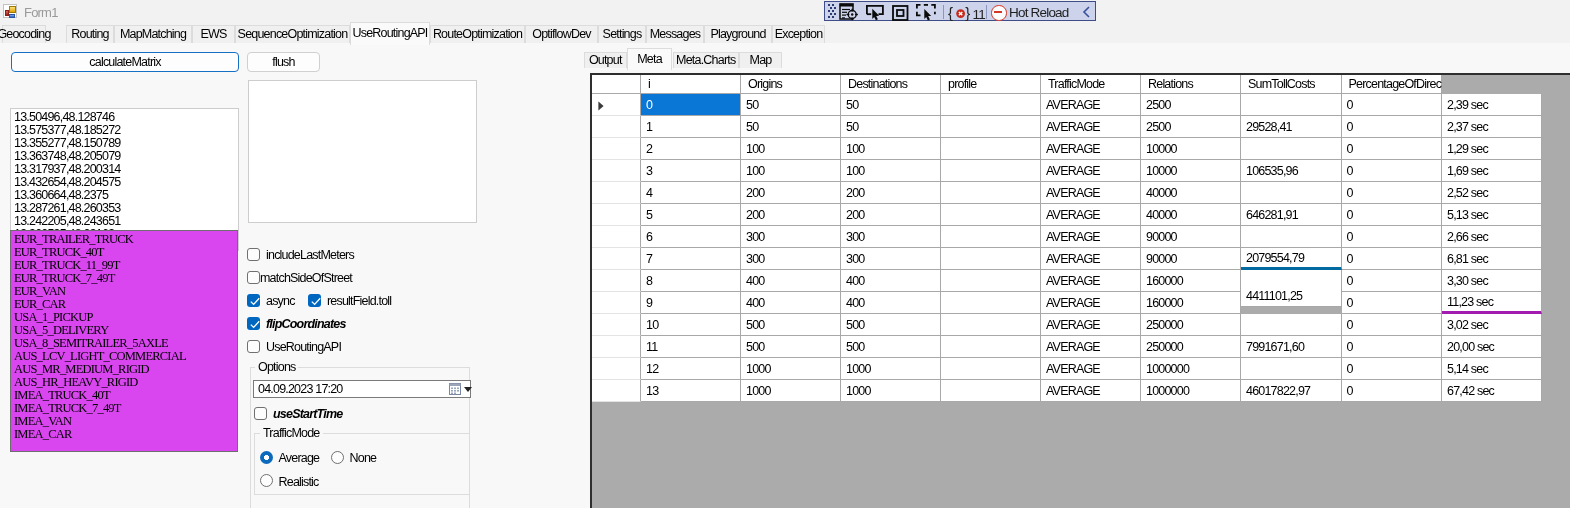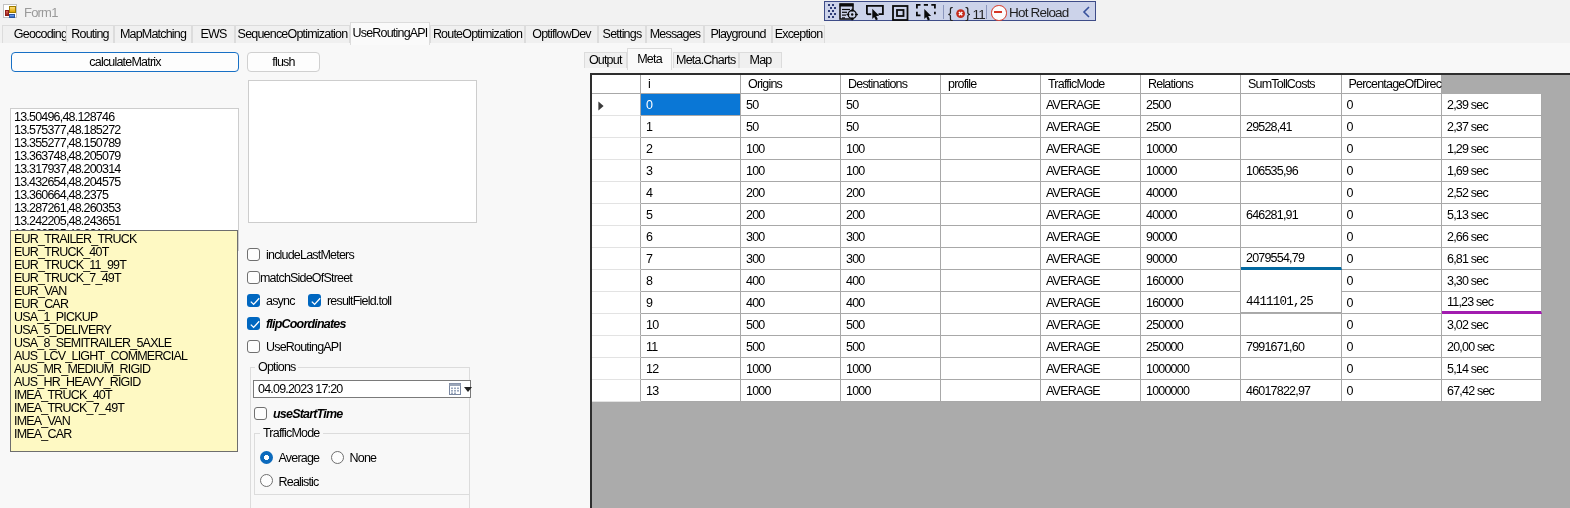--- a/index.html
+++ b/index.html
@@ -100,42 +100,42 @@
     <div class="abs" style="left:2.3px;top:4.8px;width:7.6px;height:2.6px;background:#d63626;"></div>
   </div>
   <div class="abs" style="left:184px;top:3px;font-size:13.5px;color:#1e1e1e;">Hot Reload</div>
   <svg class="abs" style="left:257px;top:4px;" width="8" height="12" viewBox="0 0 8 12">
     <path d="M7 1 L2 6 L7 11" fill="none" stroke="#37519c" stroke-width="1.6"></path>
   </svg>
 </div>
 
 <div class="abs" style="left:0;top:43px;width:1570px;height:465px;background:#f8f8f8;"></div>
 
-<div class="tab" style="left:2px;top:25px;width:77px;height:18px;">Geocoding</div>
+<div class="tab" style="left:2px;top:25px;width:44px;height:18px;">Geocoding</div>
 <div class="tab" style="left:66px;top:25px;width:48px;height:18px;">Routing</div>
 <div class="tab" style="left:114px;top:25px;width:78px;height:18px;">MapMatching</div>
 <div class="tab" style="left:192px;top:25px;width:43px;height:18px;">EWS</div>
 <div class="tab" style="left:235px;top:25px;width:115px;height:18px;">SequenceOptimization</div>
 <div class="tab tabsel" style="left:350px;top:22px;width:80px;height:23px;">UseRoutingAPI</div>
 <div class="tab" style="left:430px;top:25px;width:95px;height:18px;">RouteOptimization</div>
 <div class="tab" style="left:525px;top:25px;width:73px;height:18px;">OptiflowDev</div>
 <div class="tab" style="left:598px;top:25px;width:48px;height:18px;">Settings</div>
 <div class="tab" style="left:646px;top:25px;width:58px;height:18px;">Messages</div>
 <div class="tab" style="left:704px;top:25px;width:68px;height:18px;">Playground</div>
 <div class="tab" style="left:772px;top:25px;width:53px;height:18px;">Exception</div>
 
 <div class="abs" style="left:11px;top:52px;width:228px;height:20px;background:#fdfdfd;border:1.5px solid #1870c5;border-radius:4px;display:flex;align-items:center;justify-content:center;">calculateMatrix</div>
 <div class="abs" style="left:247px;top:52px;width:73px;height:20px;background:#fdfdfd;border:1px solid #d0d0d0;border-radius:4px;display:flex;align-items:center;justify-content:center;">flush</div>
 
 <div class="abs" style="left:10px;top:80px;width:229px;height:143px;background:#fff;border:1px solid #cdcdcd;padding:2px 0 0 3px;line-height:13px;margin-top:28px;">
 13.50496,48.128746<br>13.575377,48.185272<br>13.355277,48.150789<br>13.363748,48.205079<br>13.317937,48.200314<br>13.432654,48.204575<br>13.360664,48.2375<br>13.287261,48.260353<br>13.242205,48.243651<br>13.300535,48.23163
 </div>
 <div class="abs" style="left:248px;top:80px;width:229px;height:143px;background:#fff;border:1px solid #cdcdcd;"></div>
 
-<div class="abs" style="left:10px;top:230px;width:228px;height:222px;background:#fef9c3;border:1px solid #6e6e6e;padding:2px 0 0 3px;line-height:13px;">
+<div class="abs" style="left:10px;top:230px;width:228px;height:222px;background:#d946ef;border:1px solid #6e6e6e;padding:2px 0 0 3px;line-height:13px;font-family:Liberation Serif, serif;">
 EUR_TRAILER_TRUCK<br>EUR_TRUCK_40T<br>EUR_TRUCK_11_99T<br>EUR_TRUCK_7_49T<br>EUR_VAN<br>EUR_CAR<br>USA_1_PICKUP<br>USA_5_DELIVERY<br>USA_8_SEMITRAILER_5AXLE<br>AUS_LCV_LIGHT_COMMERCIAL<br>AUS_MR_MEDIUM_RIGID<br>AUS_HR_HEAVY_RIGID<br>IMEA_TRUCK_40T<br>IMEA_TRUCK_7_49T<br>IMEA_VAN<br>IMEA_CAR
 </div>
 
 <div class="cb" style="left:247px;top:248px;"></div>
 <div class="lbl" style="left:266px;top:248px;">includeLastMeters</div>
 <div class="cb" style="left:247px;top:271px;"></div>
 <div class="lbl" style="left:260px;top:271px;">matchSideOfStreet</div>
 <div class="cb cbc" style="left:247px;top:294px;">
     <svg width="10" height="9" viewBox="0 0 10 9" style="margin-left:1.5px;margin-top:0.5px">
       <path d="M0.8 4.6 L3.6 7.4 L9.2 1.2" fill="none" stroke="#fff" stroke-width="1.3"></path>
@@ -304,21 +304,21 @@
       <div class="cell" style="left:649px;top:195px;width:100.5px;height:22px;border-bottom:1px solid #a8a8a8;"></div>
       <div class="cell" style="left:749.5px;top:195px;width:100.5px;height:22px;border-bottom:1px solid #a8a8a8;">0</div>
       <div class="cell" style="left:850px;top:195px;width:100px;height:22px;border-bottom:1px solid #a8a8a8;">3,30 sec</div>
       <div class="cell" style="left:0px;top:217px;width:49px;height:22px;border-bottom:1px solid #a8a8a8;border-bottom-color:#e3e3e3;"></div>
       <div class="cell" style="left:49px;top:217px;width:100px;height:22px;border-bottom:1px solid #a8a8a8;">9</div>
       <div class="cell" style="left:149px;top:217px;width:100px;height:22px;border-bottom:1px solid #a8a8a8;">400</div>
       <div class="cell" style="left:249px;top:217px;width:100px;height:22px;border-bottom:1px solid #a8a8a8;">400</div>
       <div class="cell" style="left:349px;top:217px;width:100px;height:22px;border-bottom:1px solid #a8a8a8;"></div>
       <div class="cell" style="left:449px;top:217px;width:100px;height:22px;border-bottom:1px solid #a8a8a8;">AVERAGE</div>
       <div class="cell" style="left:549px;top:217px;width:100px;height:22px;border-bottom:1px solid #a8a8a8;">160000</div>
-      <div class="cell" style="left:649px;top:216px;width:100.5px;height:22px;border-bottom:1px solid #a8a8a8;font-family:Liberation Mono, monospace;">4411101,25</div>
+      <div class="cell" style="left:649px;top:210px;width:100.5px;height:22px;border-bottom:1px solid #a8a8a8;">4411101,25</div>
       <div class="cell" style="left:749.5px;top:217px;width:100.5px;height:22px;border-bottom:1px solid #a8a8a8;">0</div>
       <div class="cell" style="left:850px;top:217px;width:100px;height:22px;border-bottom:3px solid #a21caf;">11,23 sec</div>
       <div class="cell" style="left:0px;top:239px;width:49px;height:22px;border-bottom:1px solid #a8a8a8;border-bottom-color:#e3e3e3;"></div>
       <div class="cell" style="left:49px;top:239px;width:100px;height:22px;border-bottom:1px solid #a8a8a8;">10</div>
       <div class="cell" style="left:149px;top:239px;width:100px;height:22px;border-bottom:1px solid #a8a8a8;">500</div>
       <div class="cell" style="left:249px;top:239px;width:100px;height:22px;border-bottom:1px solid #a8a8a8;">500</div>
       <div class="cell" style="left:349px;top:239px;width:100px;height:22px;border-bottom:1px solid #a8a8a8;"></div>
       <div class="cell" style="left:449px;top:239px;width:100px;height:22px;border-bottom:1px solid #a8a8a8;">AVERAGE</div>
       <div class="cell" style="left:549px;top:239px;width:100px;height:22px;border-bottom:1px solid #a8a8a8;">250000</div>
       <div class="cell" style="left:649px;top:239px;width:100.5px;height:22px;border-bottom:1px solid #a8a8a8;"></div>

